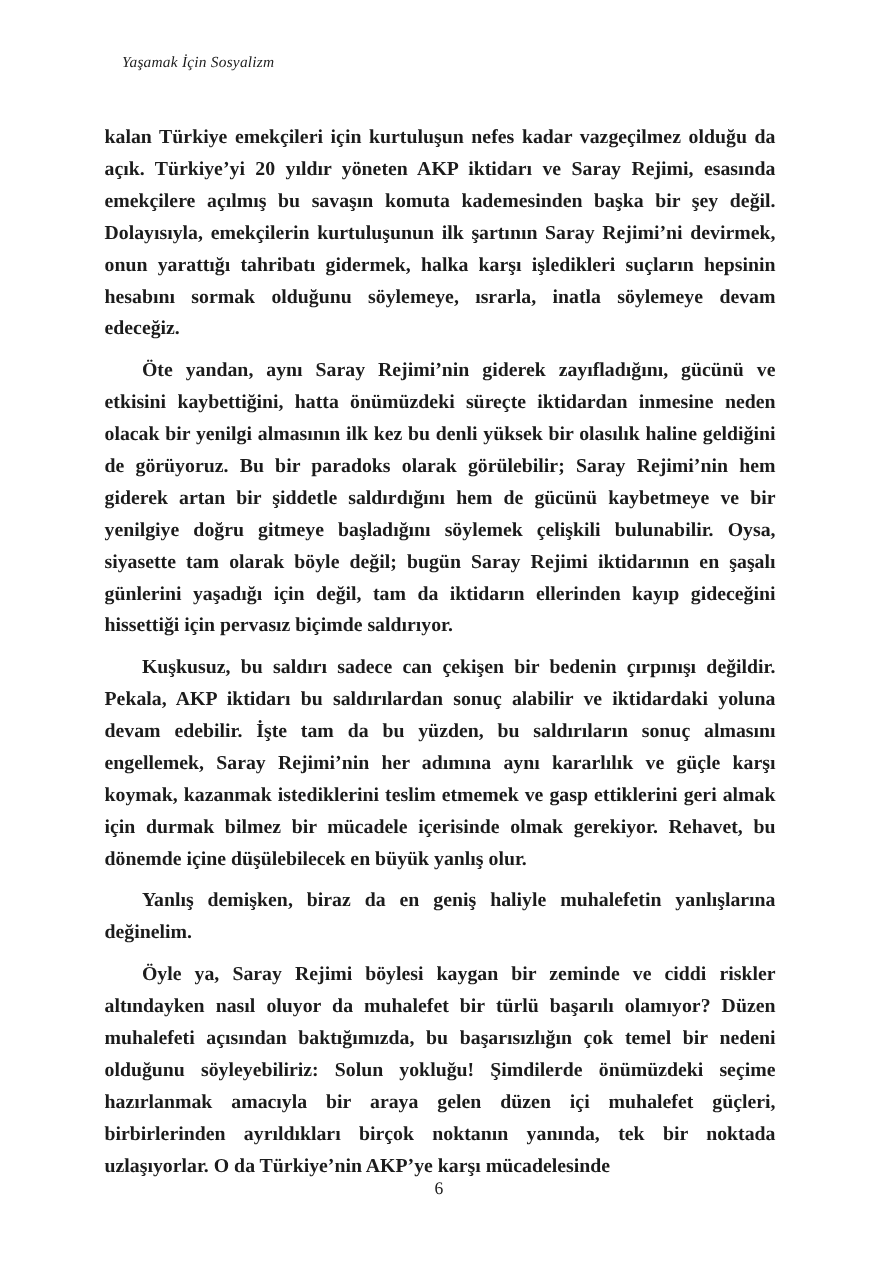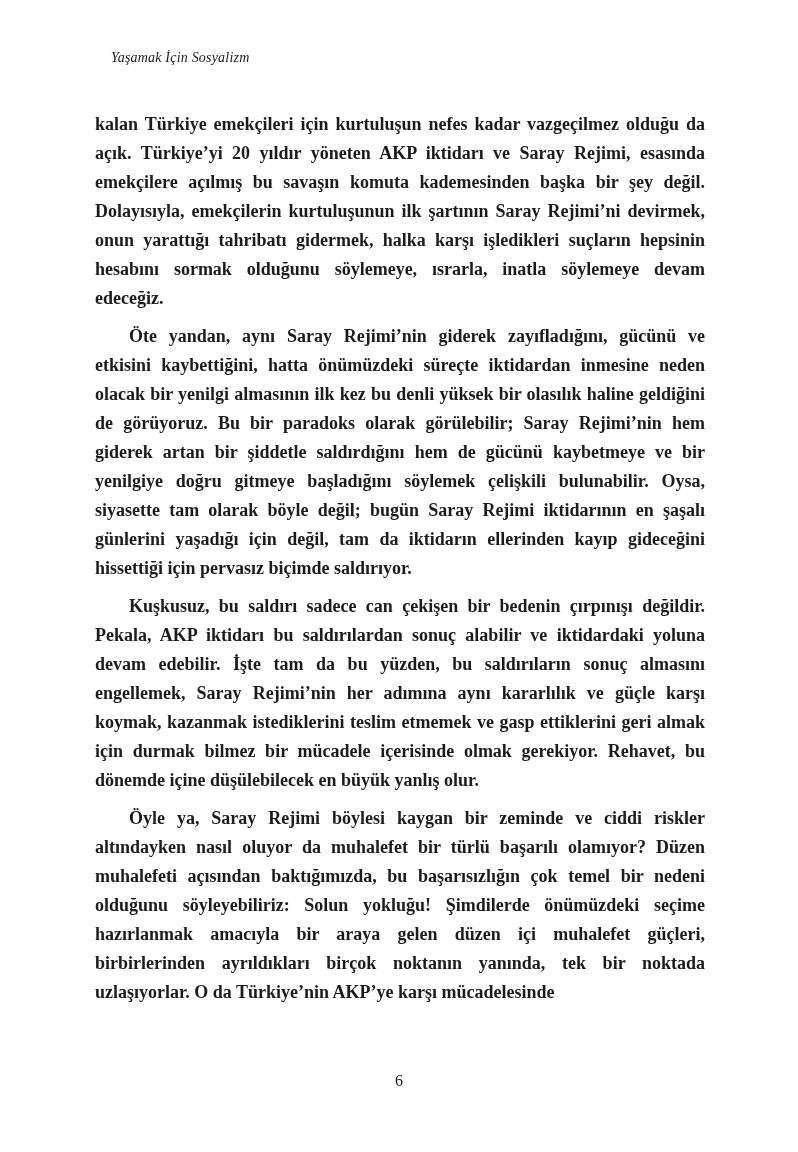--- a/index.html
+++ b/index.html
@@ -58,18 +58,19 @@
 <body>
 
 <div class="page">
 
   <div class="running-header">Yaşamak İçin Sosyalizm</div>
 
   <div class="body-text">
     <p class="">kalan Türkiye emekçileri için kurtuluşun nefes kadar vazgeçilmez olduğu da açık. Türkiye’yi 20 yıldır yöneten AKP iktidarı ve Saray Rejimi, esasında emekçilere açılmış bu savaşın komuta kademesinden başka bir şey değil. Dolayısıyla, emekçilerin kurtuluşunun ilk şartının Saray Rejimi’ni devirmek, onun yarattığı tahribatı gidermek, halka karşı işledikleri suçların hepsinin hesabını sormak olduğunu söylemeye, ısrarla, inatla söylemeye devam edeceğiz.</p>
     <p class="indent">Öte yandan, aynı Saray Rejimi’nin giderek zayıfladığını, gücünü ve etkisini kaybettiğini, hatta önümüzdeki süreçte iktidardan inmesine neden olacak bir yenilgi almasının ilk kez bu denli yüksek bir olasılık haline geldiğini de görüyoruz. Bu bir paradoks olarak görülebilir; Saray Rejimi’nin hem giderek artan bir şiddetle saldırdığını hem de gücünü kaybetmeye ve bir yenilgiye doğru gitmeye başladığını söylemek çelişkili bulunabilir. Oysa, siyasette tam olarak böyle değil; bugün Saray Rejimi iktidarının en şaşalı günlerini yaşadığı için değil, tam da iktidarın ellerinden kayıp gideceğini hissettiği için pervasız biçimde saldırıyor.</p>
     <p class="indent">Kuşkusuz, bu saldırı sadece can çekişen bir bedenin çırpınışı değildir. Pekala, AKP iktidarı bu saldırılardan sonuç alabilir ve iktidardaki yoluna devam edebilir. İşte tam da bu yüzden, bu saldırıların sonuç almasını engellemek, Saray Rejimi’nin her adımına aynı kararlılık ve güçle karşı koymak, kazanmak istediklerini teslim etmemek ve gasp ettiklerini geri almak için durmak bilmez bir mücadele içerisinde olmak gerekiyor. Rehavet, bu dönemde içine düşülebilecek en büyük yanlış olur.</p>
+    <p class="indent">Yanlış demişken, biraz da en geniş haliyle muhalefetin yanlışlarına değinelim.</p>
     <p class="indent">Öyle ya, Saray Rejimi böylesi kaygan bir zeminde ve ciddi riskler altındayken nasıl oluyor da muhalefet bir türlü başarılı olamıyor? Düzen muhalefeti açısından baktığımızda, bu başarısızlığın çok temel bir nedeni olduğunu söyleyebiliriz: Solun yokluğu! Şimdilerde önümüzdeki seçime hazırlanmak amacıyla bir araya gelen düzen içi muhalefet güçleri, birbirlerinden ayrıldıkları birçok noktanın yanında, tek bir noktada uzlaşıyorlar. O da Türkiye’nin AKP’ye karşı mücadelesinde</p>
   </div>
 
   <div class="page-number">6</div>
 
 </div>
 
 </body></html>

